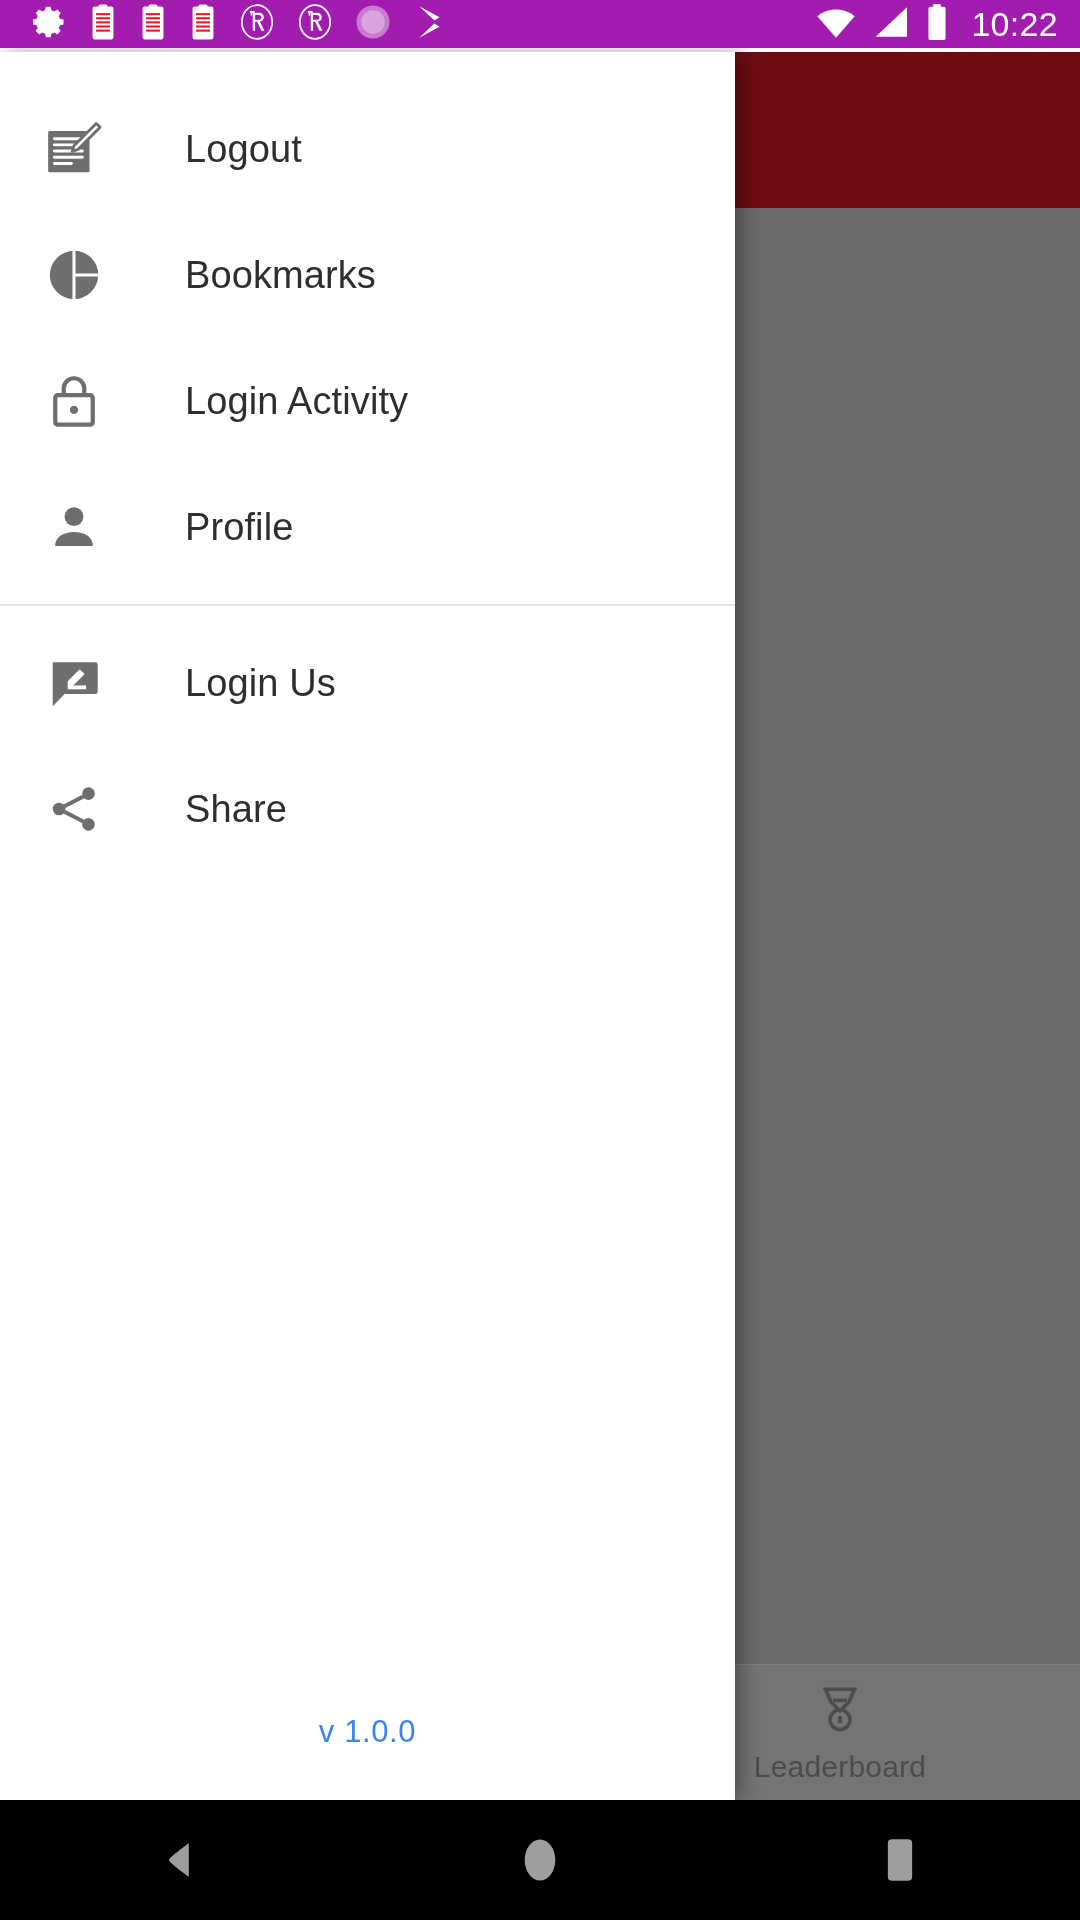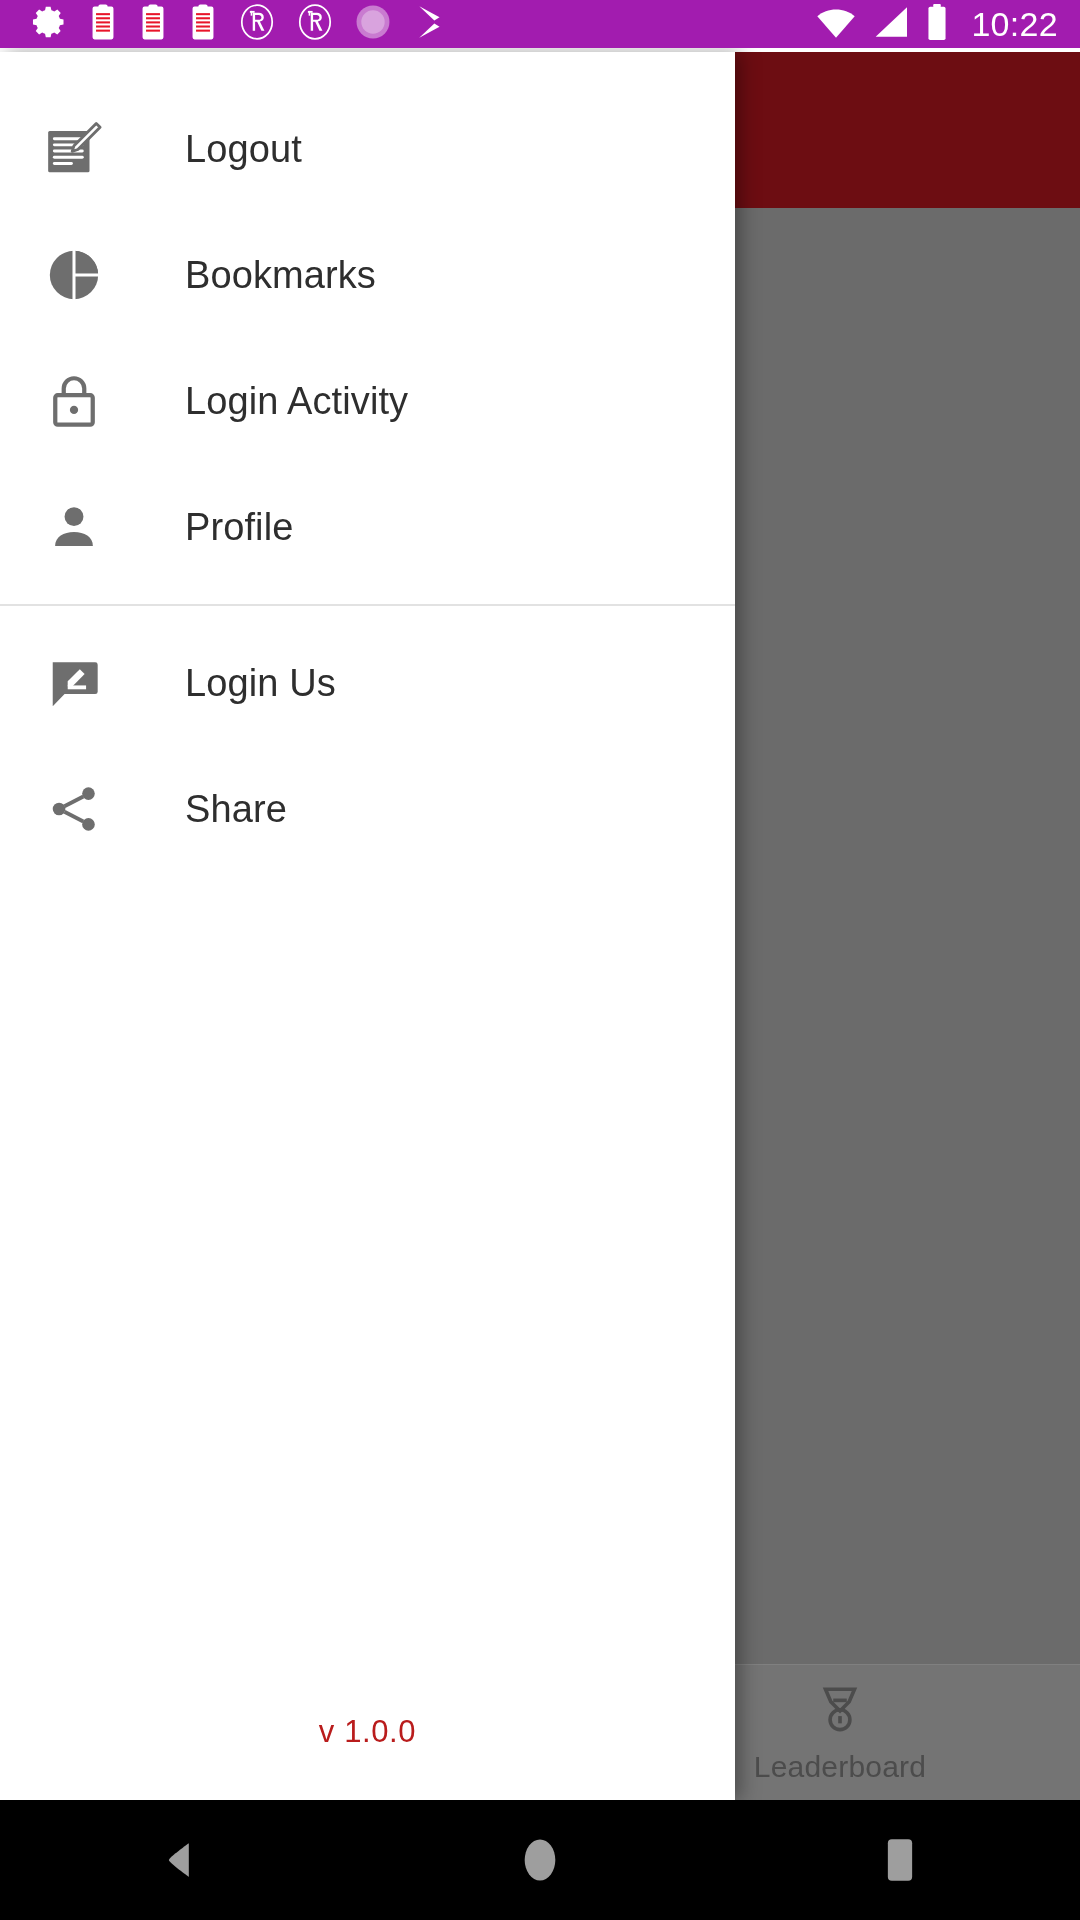--- a/index.html
+++ b/index.html
@@ -63,21 +63,21 @@
   }
   .drawer-item .label{
     margin-left:73px; font-size:38px; color:#2e2e2e;
     letter-spacing:0.1px; white-space:nowrap;
   }
   #drawer-divider{
     height:2px; background:#e2e2e2; margin:14px 0 14px 0; width:100%;
   }
   #drawer-spacer{ flex:1 1 auto; }
   #app-version{
-    text-align:center; font-size:31px; color:#b91c1c;
+    text-align:center; font-size:31px; color:#3b82f6;
     padding-bottom:50px; letter-spacing:0.6px;
   }
 
   
   #nav-bar{
     position:absolute; left:0; bottom:0; width:1080px; height:120px;
     background:#000; display:flex; align-items:center;
     justify-content:space-around; z-index:70;
   }
   .nav-btn{ width:200px; height:120px; display:flex; align-items:center; justify-content:center; }

